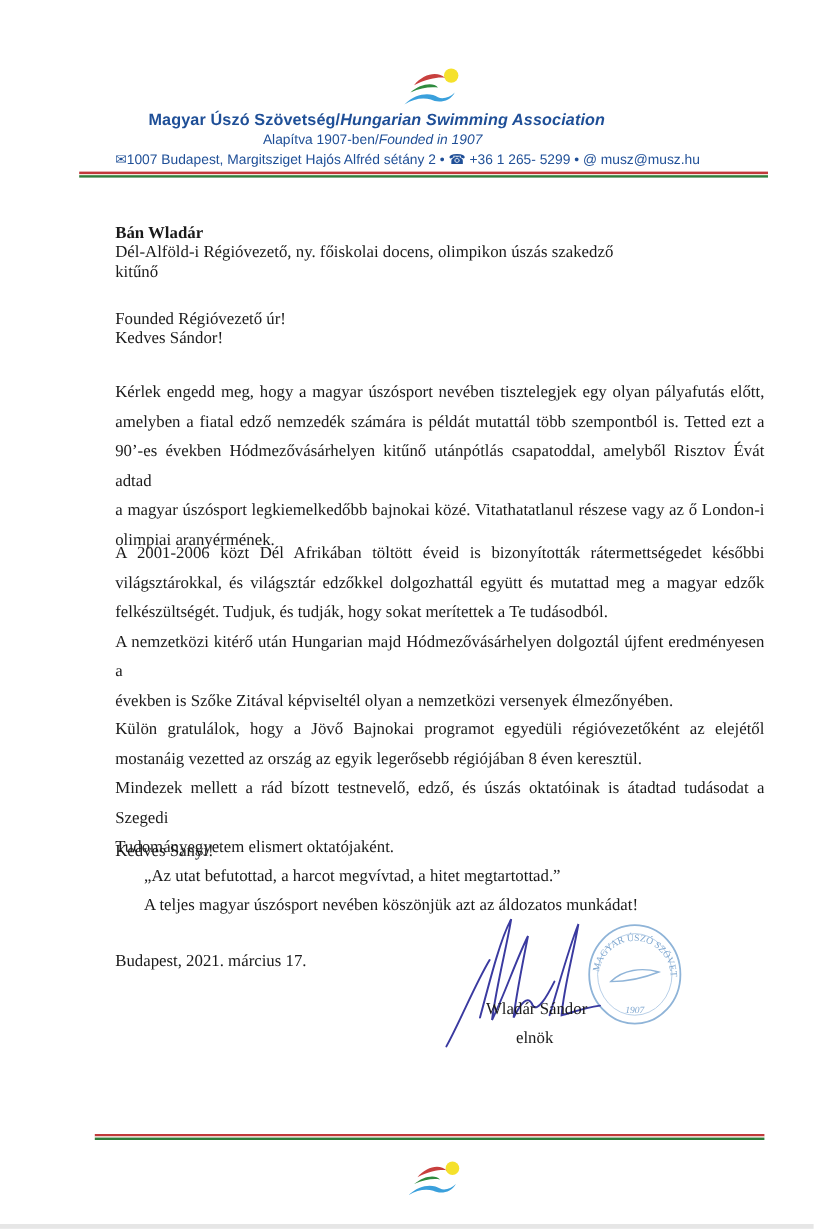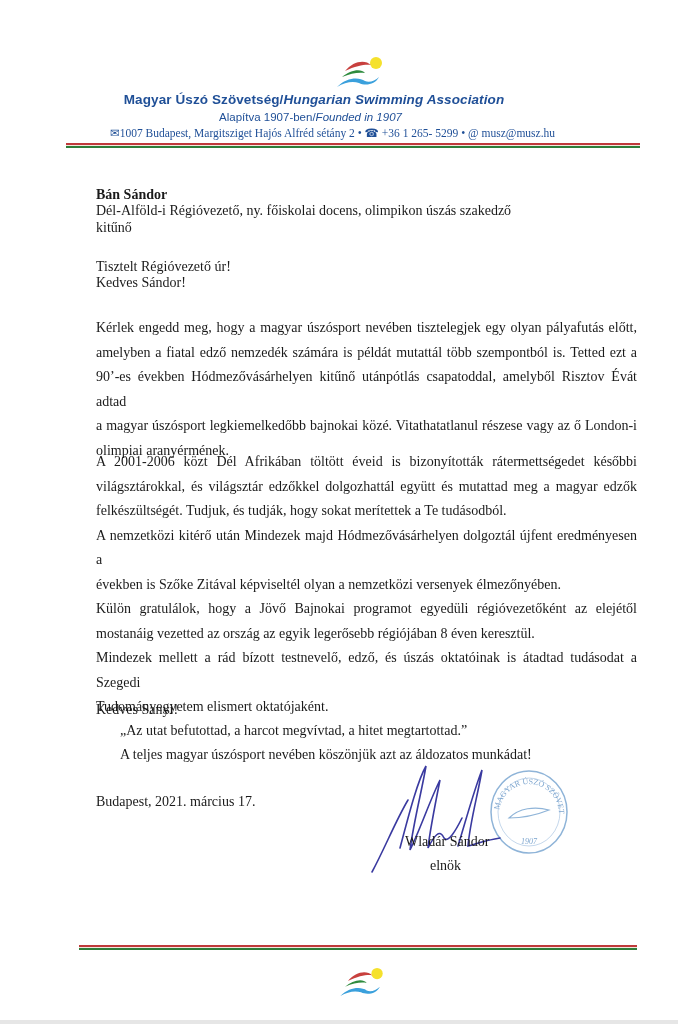--- a/index.html
+++ b/index.html
@@ -2,21 +2,21 @@
 <html><head>
 <meta charset="utf-8">
 <style>
   html, body { margin:0; padding:0; }
   body { width:678px; height:1024px; background:#ffffff; position:relative; overflow:hidden; font-family:"Liberation Serif", serif; color:#1a1a1a; }
   .bottom-strip { position:absolute; left:0; right:0; top:1020px; height:4px; background:#e6e6e6; }
   .logo { position:absolute; }
   .hdr-title { position:absolute; top:92px; left:0; width:628px; text-align:center; font-family:"Liberation Sans", sans-serif; font-weight:bold; font-size:13.5px; color:#1f4f97; letter-spacing:0.1px; }
   .hdr-title i { font-style:italic; }
   .hdr-sub { position:absolute; top:111px; left:0; width:621px; text-align:center; font-family:"Liberation Sans", sans-serif; font-size:11.5px; color:#1f4f97; }
-  .hdr-addr { position:absolute; top:126px; left:110px; width:560px; font-family:Liberation Serif, serif; font-size:11.5px; color:#1f4f97; white-space:nowrap; }
+  .hdr-addr { position:absolute; top:126px; left:96px; width:560px; font-family:Liberation Sans, sans-serif; font-size:11.5px; color:#1f4f97; white-space:nowrap; }
   .rule { position:absolute; height:5px; }
   .rule .r { height:2px; background:#c0393b; }
   .rule .w { height:1px; background:#f2e8dc; }
   .rule .g { height:2px; background:#2e7d3a; }
   .text { position:absolute; left:96px; font-size:14px; line-height:18px; }
   .body-para { position:absolute; left:96px; width:541px; font-size:14px; line-height:24.5px; text-align:justify; }
   .body-para .ln { display:block; text-align:justify; text-align-last:justify; }
   .body-para .ln.last { text-align-last:left;font-family:Liberation Serif, serif; }
   .sig-name, .sig-title { position:absolute; font-size:14px; }
   .stamp { position:absolute; left:487px; top:768px; width:84px; height:88px; }
@@ -47,40 +47,40 @@
   <span>@</span>
   <span>musz@musz.hu</span>
 </div>
 
 <div class="rule" style="left:66px;top:143px;width:574px;">
   <div class="r"></div>
     <div class="w"></div>
     <div class="g"></div>
 </div>
 
-<div class="text" style="top:186px;font-weight:bold;">Bán Sándor</div>
+<div class="text" style="top:186px;font-weight:bold;">Bán Wladár</div>
 <div class="text" style="top:202px;">Dél-Alföld-i Régióvezető, ny. főiskolai docens, olimpikon úszás szakedző</div>
 <div class="text" style="top:219px;">kitűnő</div>
 
-<div class="text" style="top:258px;">Tisztelt Régióvezető úr!</div>
+<div class="text" style="top:258px;">Founded Régióvezető úr!</div>
 <div class="text" style="top:274px;">Kedves Sándor!</div>
 
 <div class="body-para" style="top:316px;">
   <span class="ln">Kérlek engedd meg, hogy a magyar úszósport nevében tisztelegjek egy olyan pályafutás előtt,</span>
   <span class="ln">amelyben a fiatal edző nemzedék számára is példát mutattál több szempontból is. Tetted ezt a</span>
   <span class="ln">90’-es években Hódmezővásárhelyen kitűnő utánpótlás csapatoddal, amelyből Risztov Évát adtad</span>
   <span class="ln">a magyar úszósport legkiemelkedőbb bajnokai közé. Vitathatatlanul részese vagy az ő London-i</span>
   <span class="ln last">olimpiai aranyérmének.</span>
 </div>
 
 <div class="body-para" style="top:450px;">
   <span class="ln">A 2001-2006 közt Dél Afrikában töltött éveid is bizonyították rátermettségedet későbbi</span>
   <span class="ln">világsztárokkal, és világsztár edzőkkel dolgozhattál együtt és mutattad meg a magyar edzők</span>
   <span class="ln last">felkészültségét. Tudjuk, és tudják, hogy sokat merítettek a Te tudásodból.</span>
-  <span class="ln">A nemzetközi kitérő után Mindezek majd Hódmezővásárhelyen dolgoztál újfent eredményesen a</span>
+  <span class="ln">A nemzetközi kitérő után Hungarian majd Hódmezővásárhelyen dolgoztál újfent eredményesen a</span>
   <span class="ln last">években is Szőke Zitával képviseltél olyan a nemzetközi versenyek élmezőnyében.</span>
   <span class="ln">Külön gratulálok, hogy a Jövő Bajnokai programot egyedüli régióvezetőként az elejétől</span>
   <span class="ln last">mostanáig vezetted az ország az egyik legerősebb régiójában 8 éven keresztül.</span>
   <span class="ln">Mindezek mellett a rád bízott testnevelő, edző, és úszás oktatóinak is átadtad tudásodat a Szegedi</span>
   <span class="ln last">Tudományegyetem elismert oktatójaként.</span>
 </div>
 
 <div class="text" style="top:701px;">Kedves Sanyi!</div>
 <div class="text" style="top:722px;left:120px;">„Az utat befutottad, a harcot megvívtad, a hitet megtartottad.”</div>
 <div class="text" style="top:746px;left:120px;">A teljes magyar úszósport nevében köszönjük azt az áldozatos munkádat!</div>

